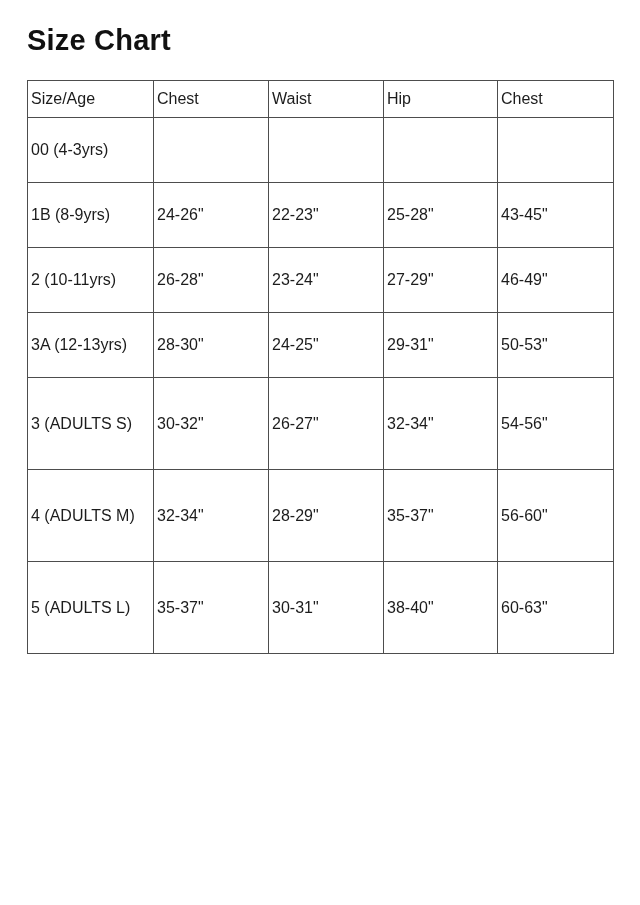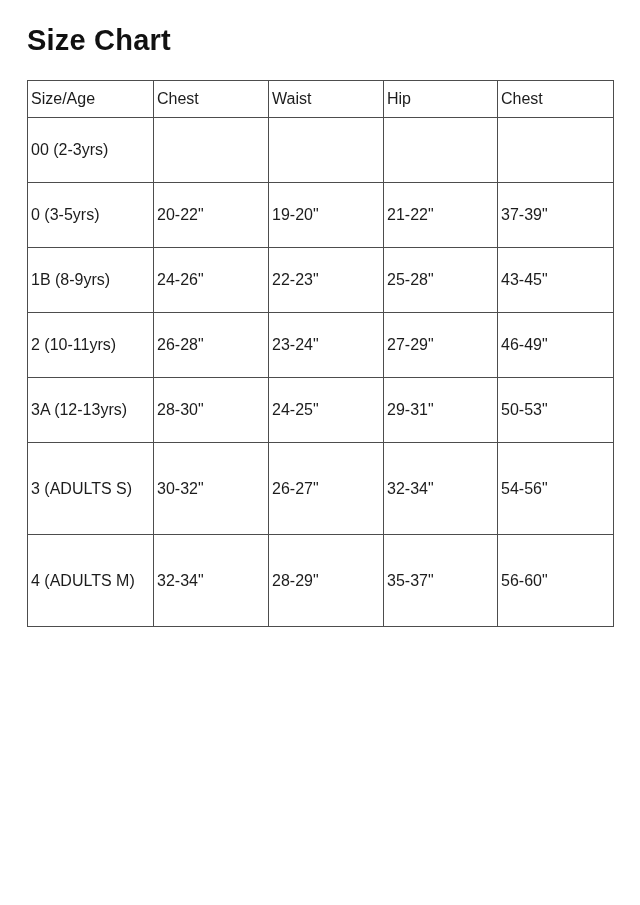--- a/index.html
+++ b/index.html
@@ -71,34 +71,27 @@
     <tbody>
       <tr class="header-row">
         <th>Size/Age</th>
         <th>Chest</th>
         <th>Waist</th>
         <th>Hip</th>
         <th>Chest</th>
       </tr>
 
       <tr class="row-child">
-        <td>00 (2-3yrs)</td>
+        <td>00 (4-3yrs)</td>
         <td></td>
         <td></td>
         <td></td>
         <td></td>
       </tr>
 
-      <tr class="row-child">
-        <td>0 (3-5yrs)</td>
-        <td>20-22"</td>
-        <td>19-20"</td>
-        <td>21-22"</td>
-        <td>37-39"</td>
-      </tr>
 
 
       <tr class="row-child">
         <td>1B (8-9yrs)</td>
         <td>24-26"</td>
         <td>22-23"</td>
         <td>25-28"</td>
         <td>43-45"</td>
       </tr>
 
@@ -127,17 +120,24 @@
       </tr>
 
       <tr class="row-adult">
         <td>4 (ADULTS M)</td>
         <td>32-34"</td>
         <td>28-29"</td>
         <td>35-37"</td>
         <td>56-60"</td>
       </tr>
 
+      <tr class="row-adult">
+        <td>5 (ADULTS L)</td>
+        <td>35-37"</td>
+        <td>30-31"</td>
+        <td>38-40"</td>
+        <td>60-63"</td>
+      </tr>
 
     </tbody>
   </table>
 
 </div>
 
 </body></html>

